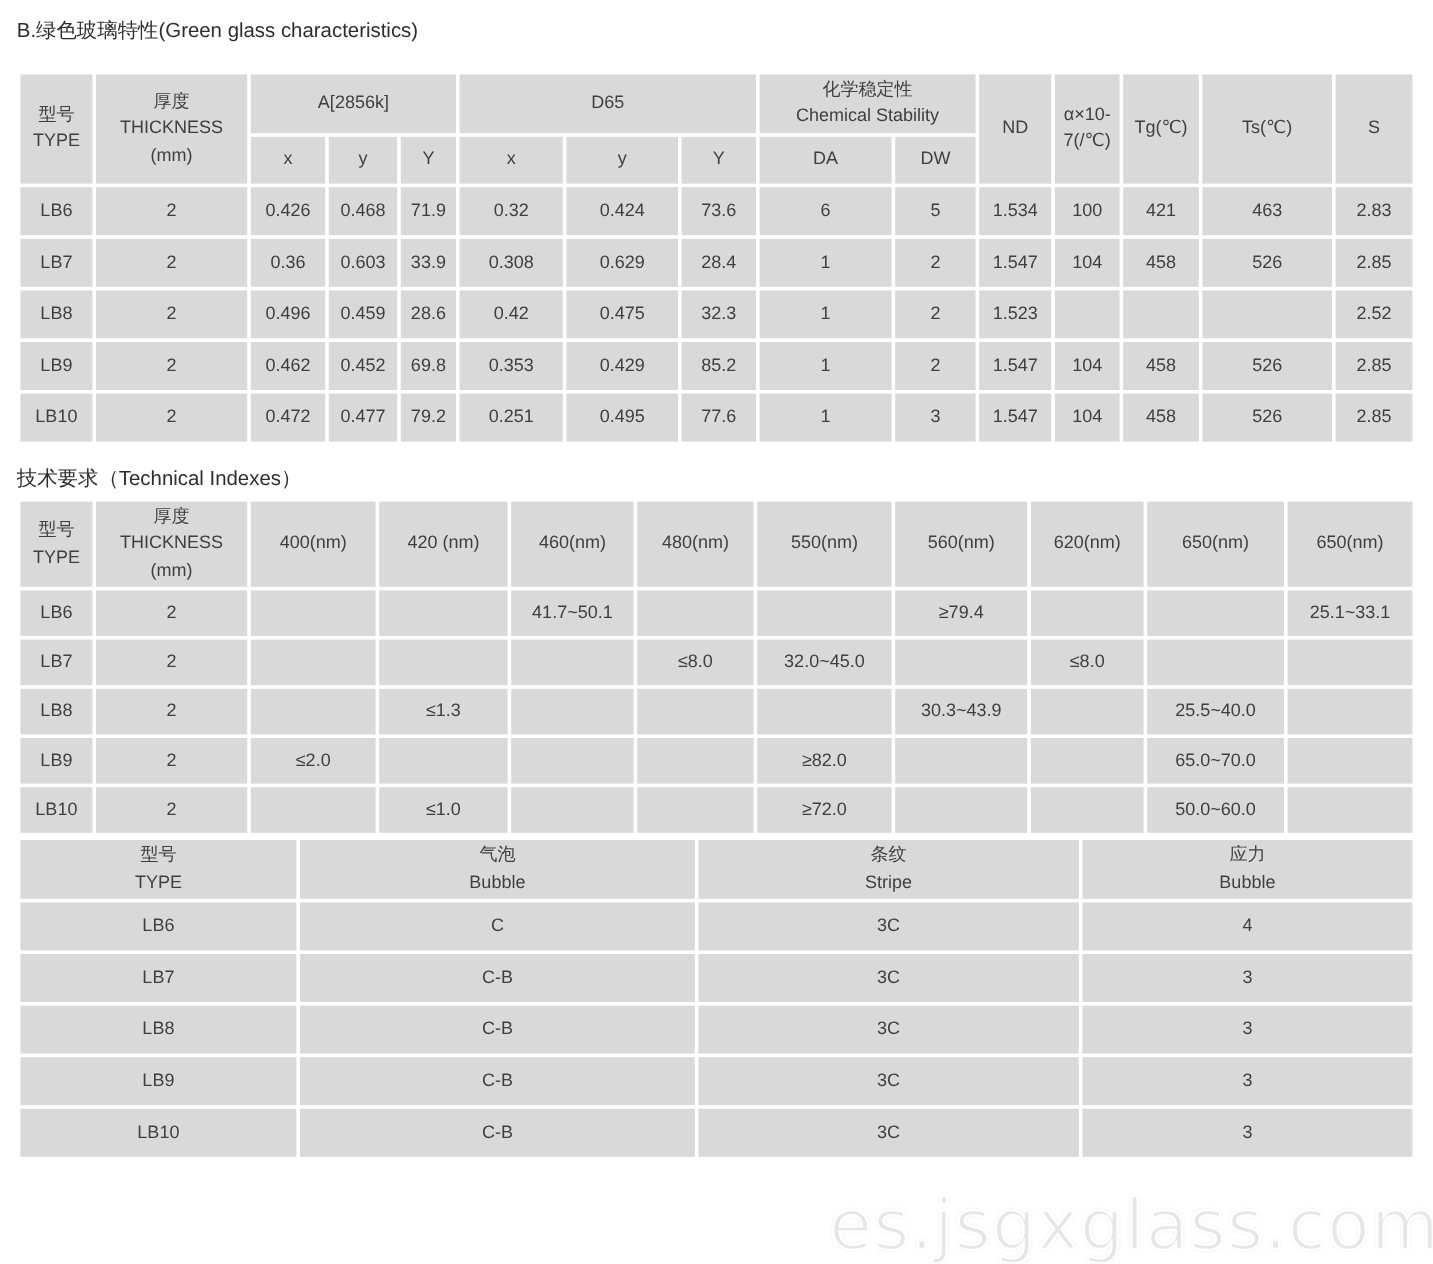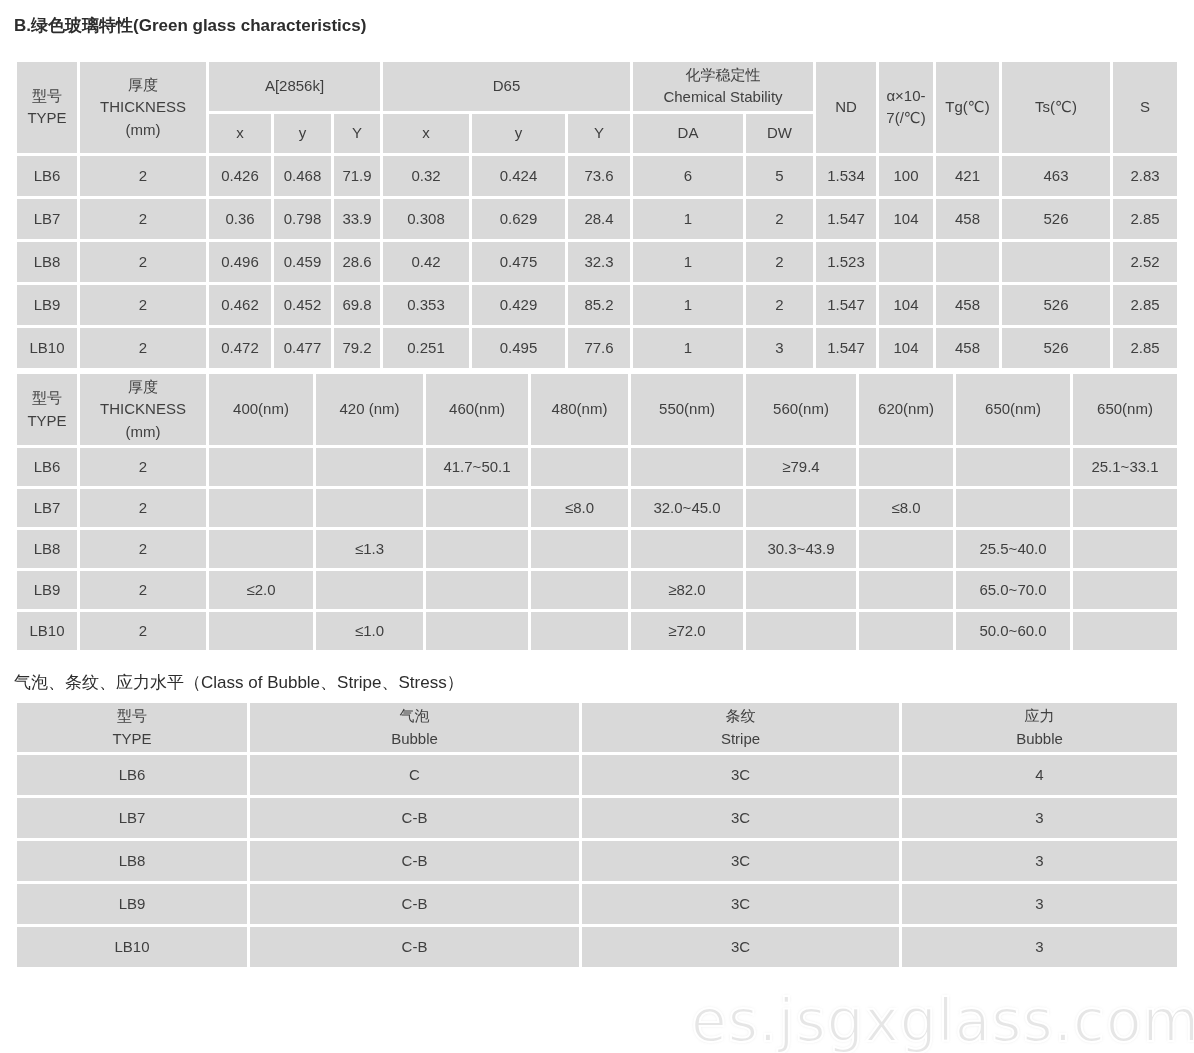--- a/index.html
+++ b/index.html
@@ -13,21 +13,21 @@
     overflow: hidden;
   }
   .content { padding: 8px 14px 0 14px; }
   .section-title {
     font-size: 17px;
     font-weight: 400;
     color: #2d2d2d;
     margin: 0;
     line-height: 1.35;
   }
-  .title-1 { margin: 7px 0 21px 0; font-weight: bold; }
+  .title-1 { margin: 7px 0 21px 0; }
   .title-2 { margin: 17px 0 4px 0; }
   .title-3 { margin: 19px 0 5px 0; }
 
   table.spec {
     border-collapse: separate;
     border-spacing: 3px;
     table-layout: fixed;
     width: 1166px;
   }
   table.spec th, table.spec td {
@@ -144,21 +144,21 @@
           <td>1.534</td>
           <td>100</td>
           <td>421</td>
           <td>463</td>
           <td>2.83</td>
         </tr>
         <tr>
           <td>LB7</td>
           <td>2</td>
           <td>0.36</td>
-          <td>0.798</td>
+          <td>0.603</td>
           <td>33.9</td>
           <td>0.308</td>
           <td>0.629</td>
           <td>28.4</td>
           <td>1</td>
           <td>2</td>
           <td>1.547</td>
           <td>104</td>
           <td>458</td>
           <td>526</td>
@@ -211,20 +211,21 @@
           <td>3</td>
           <td>1.547</td>
           <td>104</td>
           <td>458</td>
           <td>526</td>
           <td>2.85</td>
         </tr>
       </tbody>
   </table>
 
+  <h2 class="section-title title-2">技术要求（Technical Indexes）</h2>
 
   <table class="spec t2">
     <colgroup>
       <col style="width:60px">
         <col style="width:126px">
       <col style="width:104px">
         <col style="width:107px">
         <col style="width:102px">
       <col style="width:97px">
         <col style="width:112px">
@@ -317,21 +318,20 @@
           <td></td>
           <td>≥72.0</td>
           <td></td>
           <td></td>
           <td>50.0~60.0</td>
           <td></td>
         </tr>
       </tbody>
   </table>
 
-  <h2 class="section-title title-3">气泡、条纹、应力水平（Class of Bubble、Stripe、Stress）</h2>
 
   <table class="spec t3">
     <colgroup>
       <col style="width:230px">
         <col style="width:329px">
         <col style="width:317px">
         <col style="width:275px">
     </colgroup>
     <thead>
       <tr>

